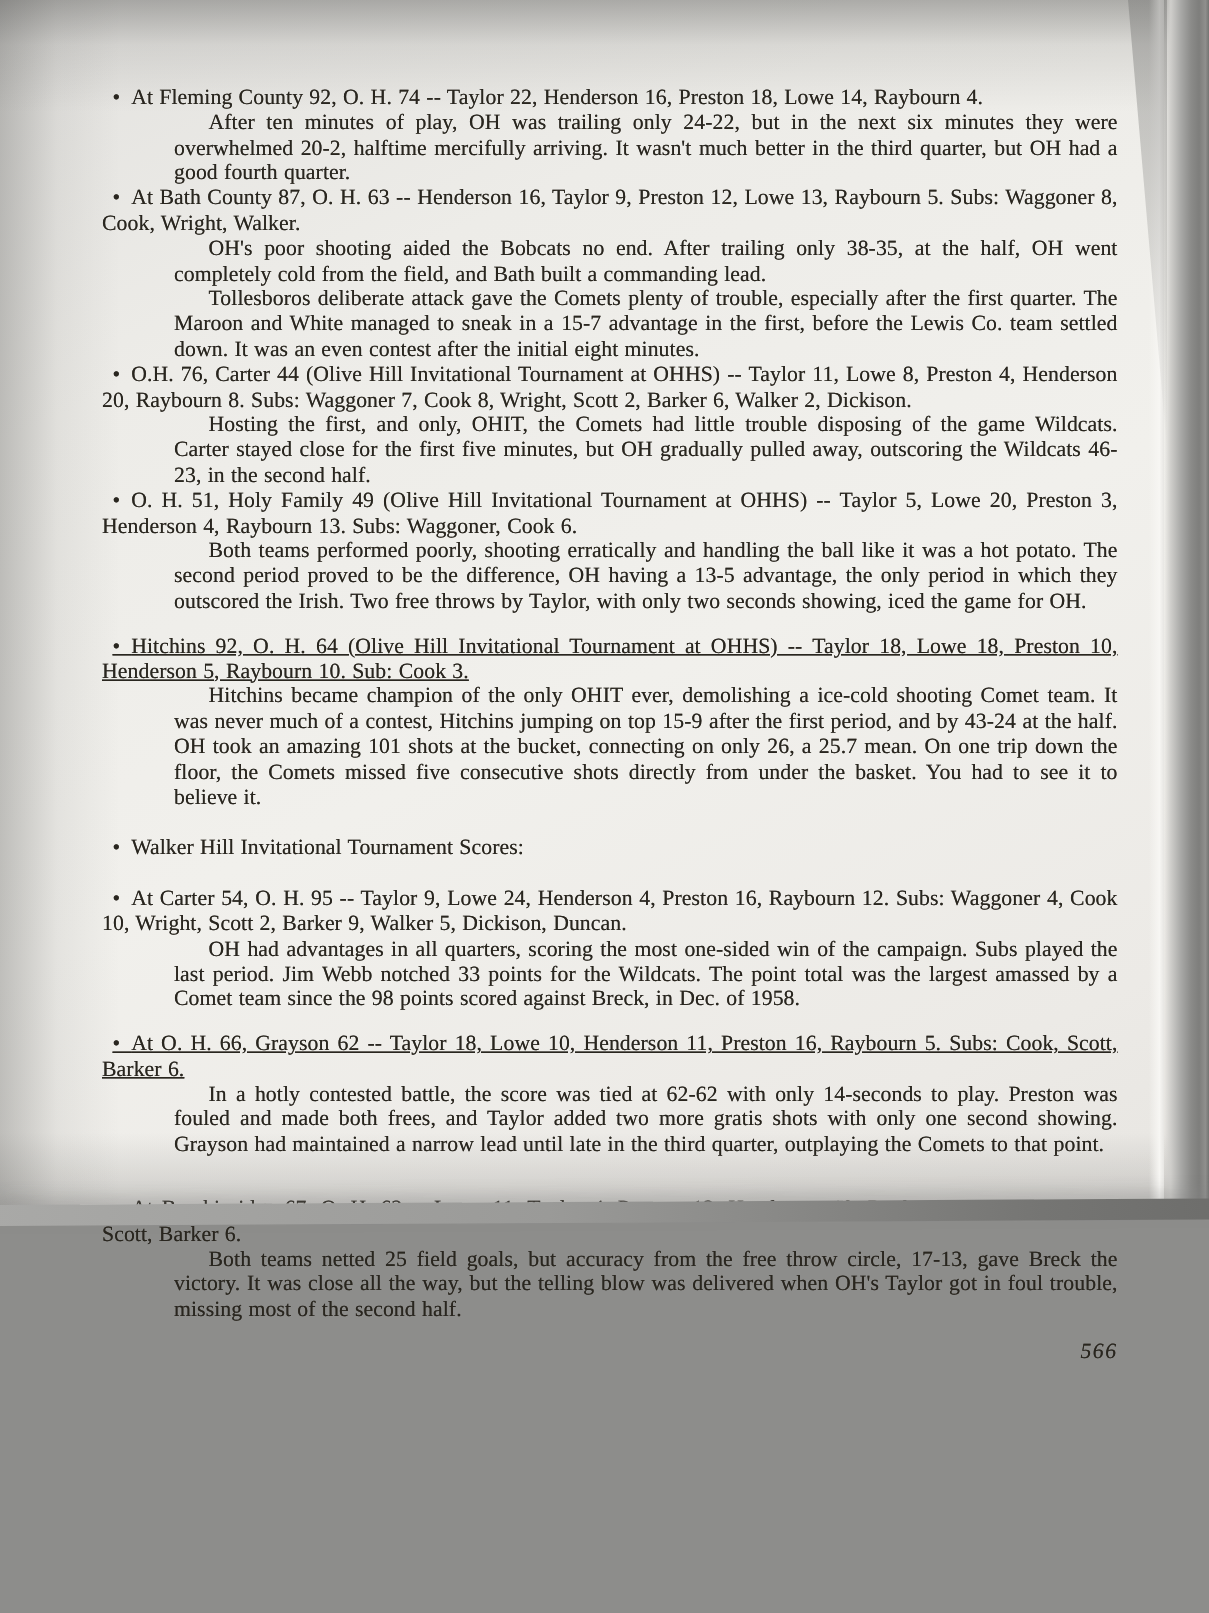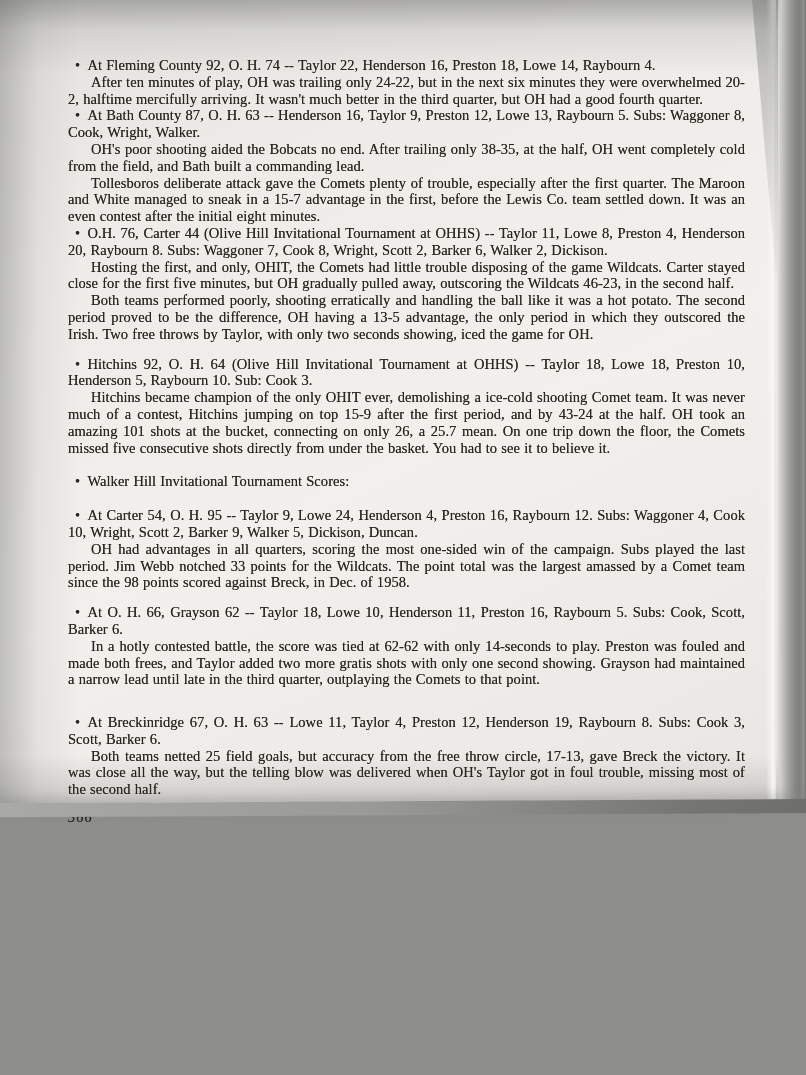--- a/index.html
+++ b/index.html
@@ -64,44 +64,45 @@
     line-height: 16.8px;
     color: #29261f;
     text-align: justify;
     letter-spacing: 0.05px;
     word-spacing: 0.5px;
     text-shadow: 0 0 0.4px rgba(45,40,33,.75);
   }
   .blk { margin: 0; }
   .bullet { text-indent: 7px; }
   .bullet::before { content: "\2022\2002"; }
-  .para { text-indent: 23px; }
-  .gap-sm { margin-top: 13px; }
+  .para { text-indent: 23px; margin-left: 48px; }
+  .gap-sm { margin-top: 13px; text-decoration: underline; }
   .gap-md { margin-top: 17px; }
   .gap-lg { margin-top: 26px; }
   .page-num {
     margin-top: 11px;
-    text-align: left;
+    text-align: right;
     font-style: italic;
     letter-spacing: 1px;
   }
 </style>
 </head>
 <body>
 
 <div class="scan">
 
   <div class="text-block">
     <p class="blk bullet">At Fleming County 92, O. H. 74 -- Taylor 22, Henderson 16, Preston 18, Lowe 14, Raybourn 4.</p>
     <p class="blk para">After ten minutes of play, OH was trailing only 24-22, but in the next six minutes they were overwhelmed 20-2, halftime mercifully arriving.  It wasn't much better in the third quarter, but OH had a good fourth quarter.</p>
     <p class="blk bullet">At Bath County 87, O. H. 63 -- Henderson 16, Taylor 9, Preston 12, Lowe 13, Raybourn 5.  Subs: Waggoner 8, Cook, Wright, Walker.</p>
     <p class="blk para">OH's poor shooting aided the Bobcats no end.  After trailing only 38-35, at the half, OH went completely cold from the field, and Bath built a commanding lead.</p>
     <p class="blk para">Tollesboros deliberate attack gave the Comets plenty of trouble, especially after the first quarter.  The Maroon and White managed to sneak in a 15-7 advantage in the first, before the Lewis Co. team settled down.  It was an even contest after the initial eight minutes.</p>
     <p class="blk bullet">O.H. 76, Carter 44 (Olive Hill Invitational Tournament at OHHS) -- Taylor 11, Lowe 8, Preston 4, Henderson 20, Raybourn 8.  Subs: Waggoner 7, Cook 8, Wright, Scott 2, Barker 6, Walker 2, Dickison.</p>
     <p class="blk para">Hosting the first, and only, OHIT, the Comets had little trouble disposing of the game Wildcats.  Carter stayed close for the first five minutes, but OH gradually pulled away, outscoring the Wildcats 46-23, in the second half.</p>
+    <p class="blk bullet">O. H. 51, Holy Family 49 (Olive Hill Invitational Tournament at OHHS) -- Taylor 5, Lowe 20, Preston 3, Henderson 4, Raybourn 13.  Subs: Waggoner, Cook 6.</p>
     <p class="blk para">Both teams performed poorly, shooting erratically and handling the ball like it was a hot potato.  The second period proved to be the difference, OH having a 13-5 advantage, the only period in which they outscored the Irish.  Two free throws by Taylor, with only two seconds showing, iced the game for OH.</p>
     <p class="blk bullet gap-sm">Hitchins 92, O. H. 64 (Olive Hill Invitational Tournament at OHHS) -- Taylor 18, Lowe 18, Preston 10, Henderson 5, Raybourn 10.  Sub: Cook 3.</p>
     <p class="blk para">Hitchins became champion of the only OHIT ever, demolishing a ice-cold shooting Comet team.  It was never much of a contest, Hitchins jumping on top 15-9 after the first period, and by 43-24 at the half.  OH took an amazing 101 shots at the bucket, connecting on only 26, a 25.7 mean.  On one trip down the floor, the Comets missed five consecutive shots directly from under the basket.  You had to see it to believe it.</p>
     <p class="blk bullet gap-md">Walker Hill Invitational Tournament Scores:</p>
     <p class="blk bullet gap-md">At Carter 54, O. H. 95 -- Taylor 9, Lowe 24, Henderson 4, Preston 16, Raybourn 12.  Subs: Waggoner 4, Cook 10, Wright, Scott 2, Barker 9, Walker 5, Dickison, Duncan.</p>
     <p class="blk para">OH had advantages in all quarters, scoring the most one-sided win of the campaign.  Subs played the last period.  Jim Webb notched 33 points for the Wildcats.  The point total was the largest amassed by a Comet team since the 98 points scored against Breck, in Dec. of 1958.</p>
     <p class="blk bullet gap-sm">At O. H. 66, Grayson 62 -- Taylor 18, Lowe 10, Henderson 11, Preston 16, Raybourn 5.  Subs: Cook, Scott, Barker 6.</p>
     <p class="blk para">In a hotly contested battle, the score was tied at 62-62 with only 14-seconds to play.  Preston was fouled and made both frees, and Taylor added two more gratis shots with only one second showing.  Grayson had maintained a narrow lead until late in the third quarter, outplaying the Comets to that point.</p>
     <p class="blk bullet gap-lg">At Breckinridge 67, O. H. 63 -- Lowe 11, Taylor 4, Preston 12, Henderson 19, Raybourn 8.  Subs: Cook 3, Scott, Barker 6.</p>
     <p class="blk para">Both teams netted 25 field goals, but accuracy from the free throw circle, 17-13, gave Breck the victory.  It was close all the way, but the telling blow was delivered when OH's Taylor got in foul trouble, missing most of the second half.</p>

